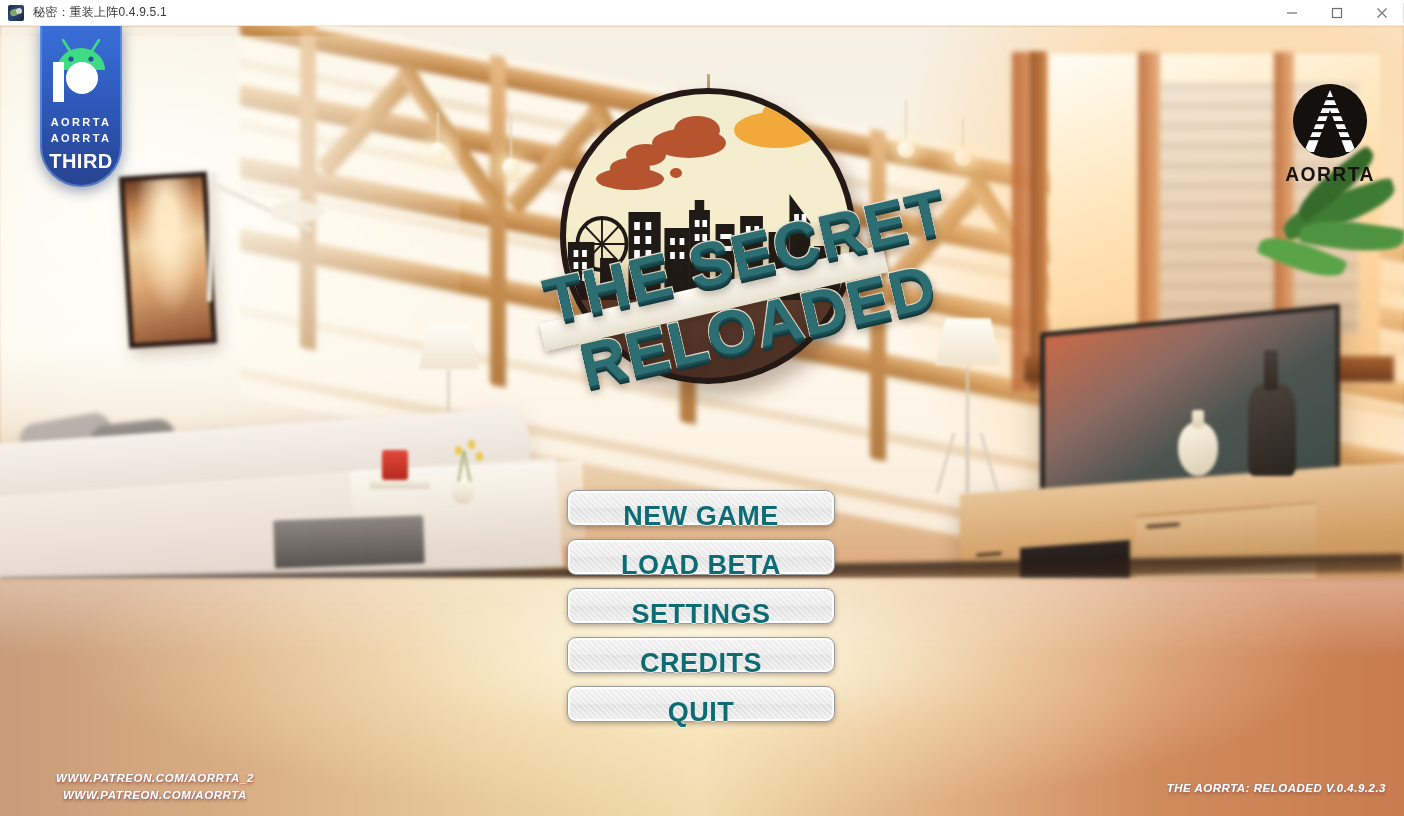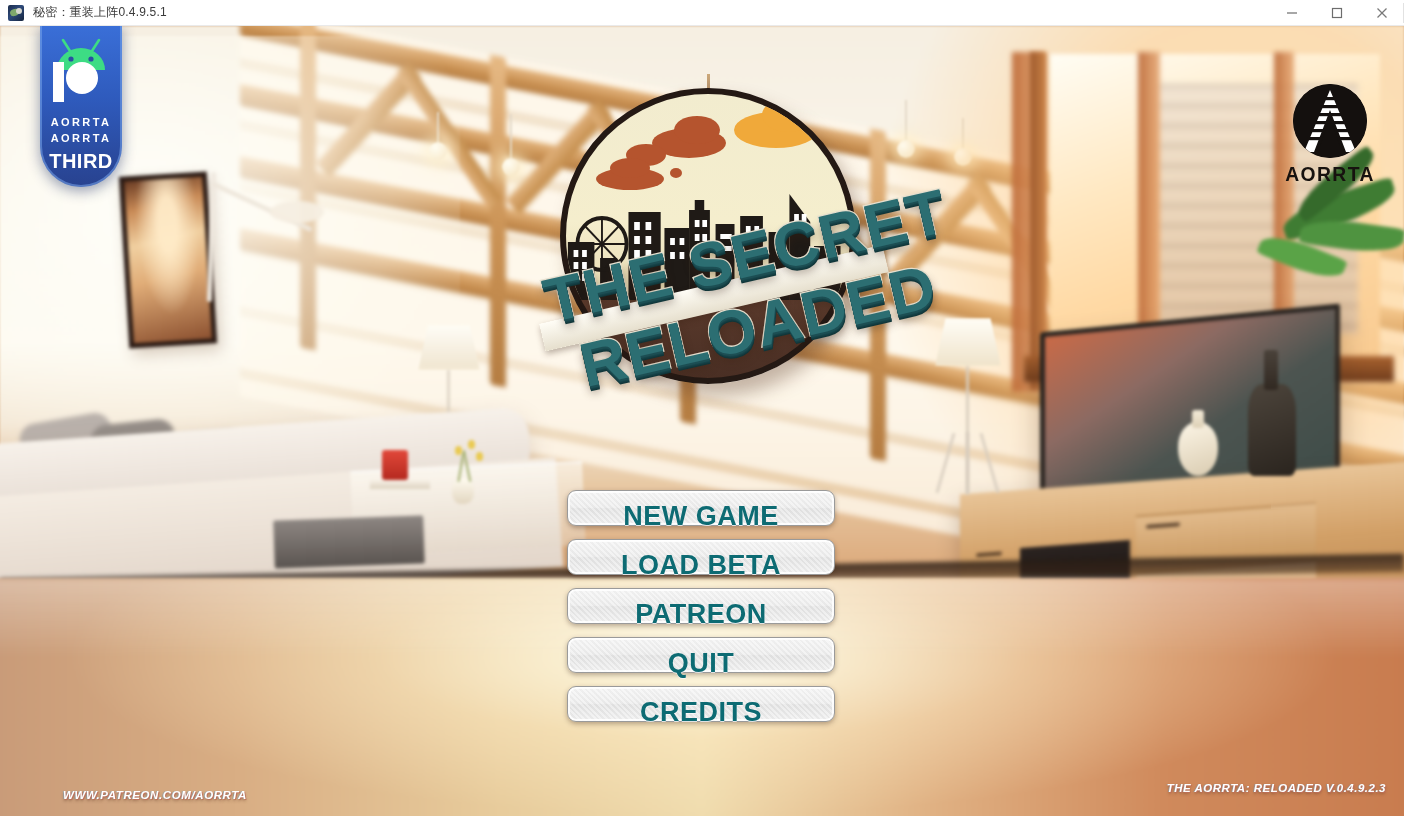--- a/index.html
+++ b/index.html
@@ -505,25 +505,26 @@
         </svg>
       </div>
       <div id="logo-band"></div>
       <div class="logo-word" id="word-the-secret">THE SECRET</div>
       <div class="logo-word" id="word-reloaded">RELOADED</div>
     </div>
 
     <div id="menu">
       <button class="menu-btn">NEW GAME</button>
       <button class="menu-btn">LOAD BETA</button>
-      <button class="menu-btn">PATREON</button>
+      <button class="menu-btn">SETTINGS</button>
+      <button class="menu-btn">CREDITS</button>
       <button class="menu-btn">QUIT</button>
-      <button class="menu-btn">CREDITS</button>
     </div>
 
     <div id="links">
+      <div class="link-line">WWW.PATREON.COM/AORRTA_2</div>
       <div class="link-line">WWW.PATREON.COM/AORRTA</div>
     </div>
 
     <div id="version">THE AORRTA: RELOADED V.0.4.9.2.3</div>
 
   </div>
 </div>
 
 </body></html>

